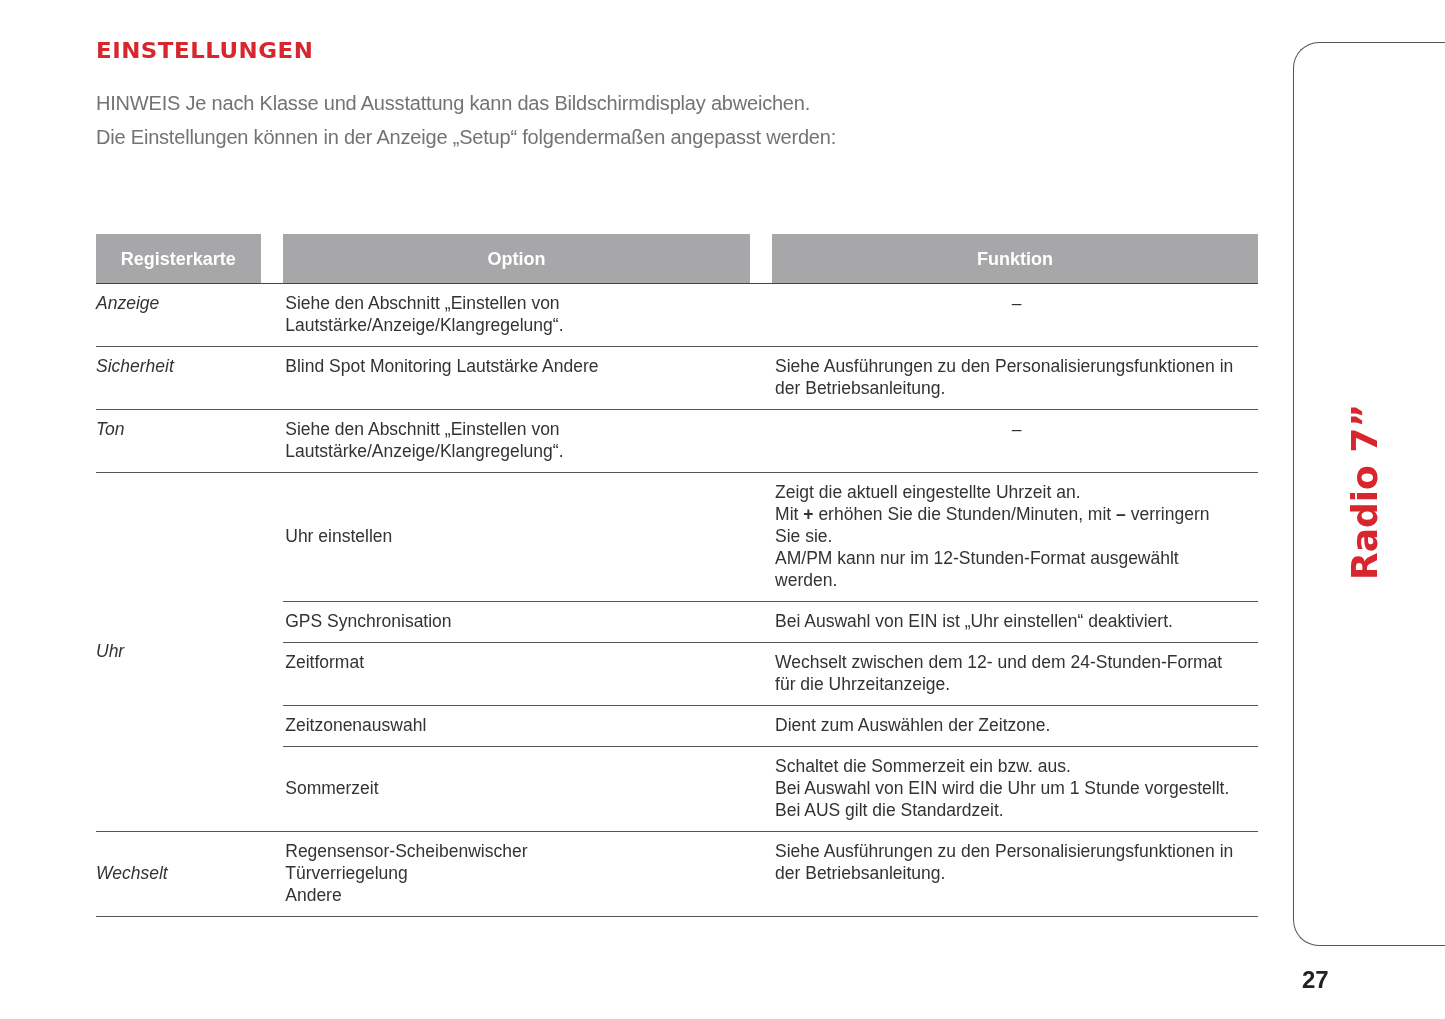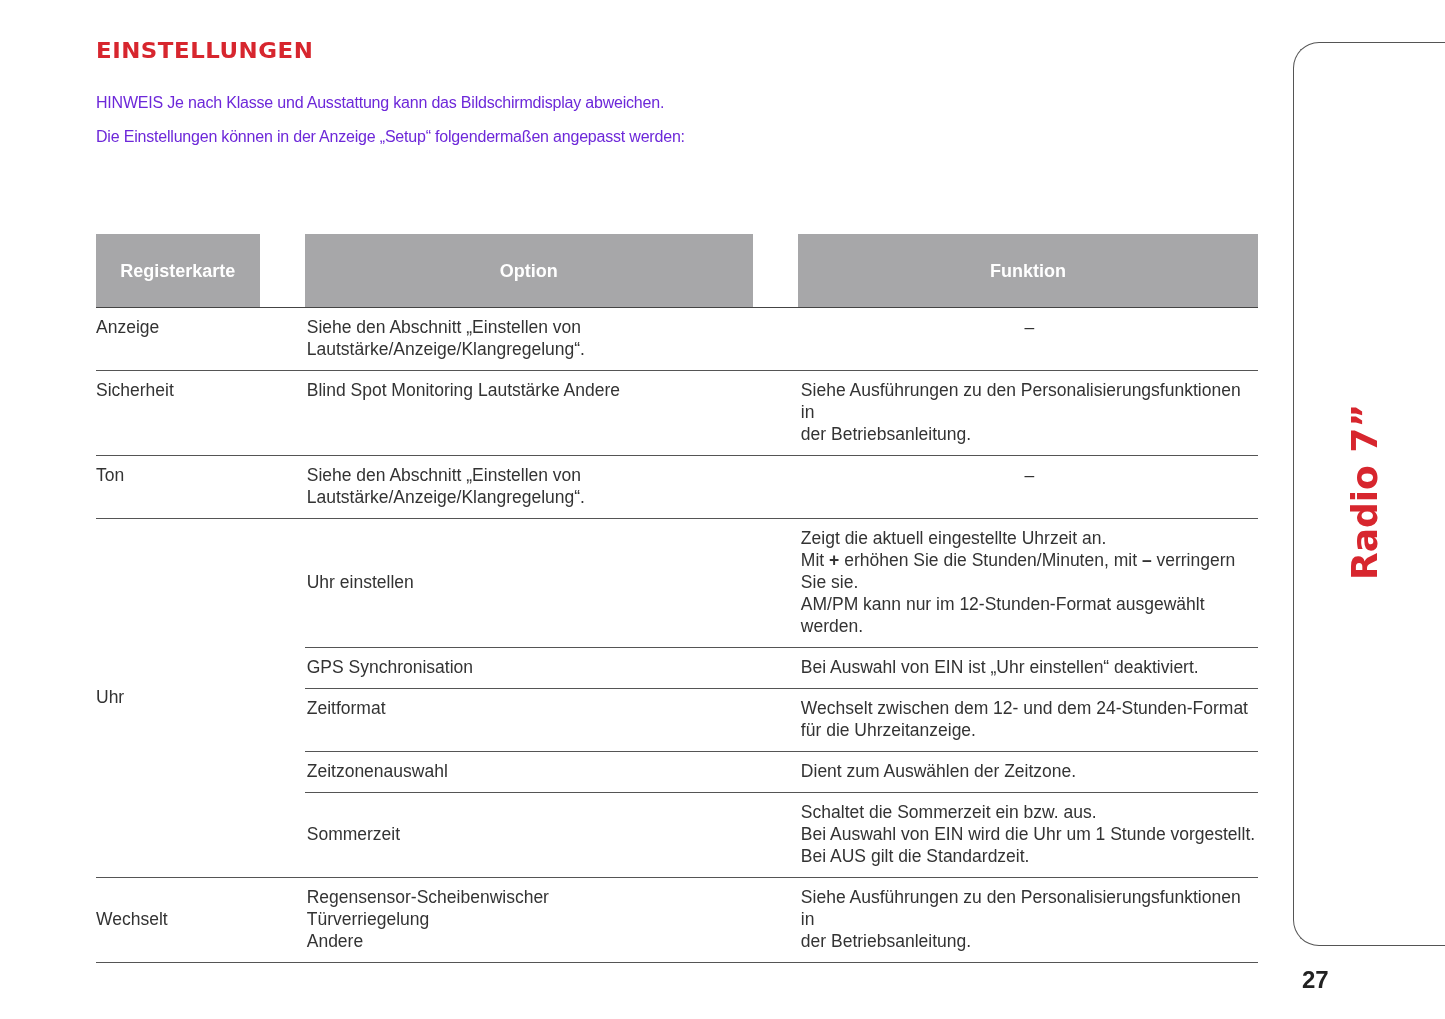--- a/index.html
+++ b/index.html
@@ -1,29 +1,29 @@
 <!DOCTYPE html>
 <html><head>
 <meta charset="utf-8">
 <style>
   html, body { margin:0; padding:0; background:#ffffff; }
   body { width:1445px; height:1019px; position:relative; overflow:hidden;
          font-family:"Liberation Sans", sans-serif; color:#2a2a2a; }
   .heading { position:absolute; left:96px; top:38px; font-size:22px; font-weight:bold;
              color:#d7262e; letter-spacing:0.5px; font-family:"DejaVu Sans", sans-serif; transform:scaleX(1.04); transform-origin:left; }
-  .intro { position:absolute; left:96px; top:86px; font-size:16px; line-height:34px; color:#6d28d9; letter-spacing:-0.2px; }
+  .intro { position:absolute; left:96px; top:86px; font-size:20px; line-height:34px; color:#737373; letter-spacing:-0.2px; }
   .intro p { margin:0; white-space:nowrap; }
   .gear { display:inline-block; vertical-align:-4px; margin:0 8px 0 6px; }
   table { position:absolute; left:96px; top:234px; width:1162px; border-collapse:collapse;
           font-size:17.5px; line-height:22px; color:#333; }
-  th { background:#a7a7a9; color:#fff; font-weight:bold; height:41px; padding:16px; text-align:center;
+  th { background:#a7a7a9; color:#fff; font-weight:bold; height:41px; padding:4px; text-align:center;
        border-bottom:1.5px solid #444; font-size:18px; }
   th.gap { background:#fff; width:15px; }
   td { vertical-align:top; padding:8px 0 10px 0; }
-  td.tab { padding-left:0; }
+  td.tab { padding-left:0;font-style:italic; }
   td.opt { padding-left:2px; }
   td.fn { padding-left:3px; }
   td.mid { vertical-align:middle; }
   td.dash { text-align:center; }
   tr.bot td { border-bottom:1.5px solid #555; }
   td.bl { border-bottom:1.5px solid #555; }
   .side-frame { position:absolute; left:1293px; top:42px; width:180px; height:902px;
                 border:1.5px solid #555; border-radius:26px; border-right:none; }
   .side-label { position:absolute; left:1364px; top:492px; transform:translate(-50%,-50%) rotate(-90deg);
                 font-size:36px; font-weight:bold; color:#d7262e; white-space:nowrap; font-family:"DejaVu Sans", sans-serif; }

